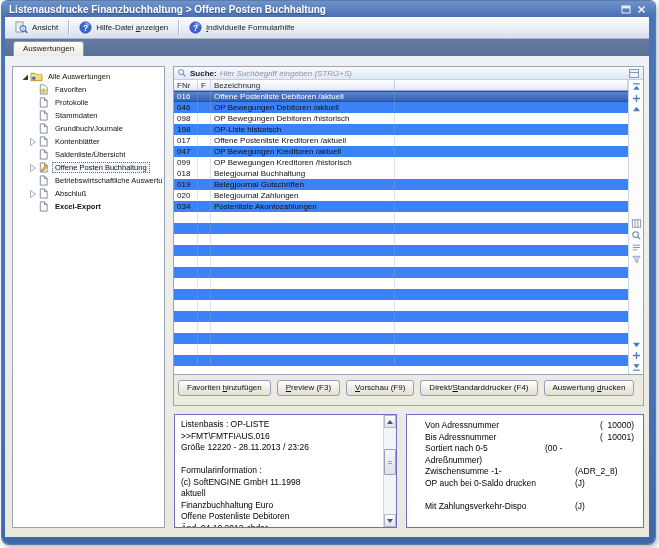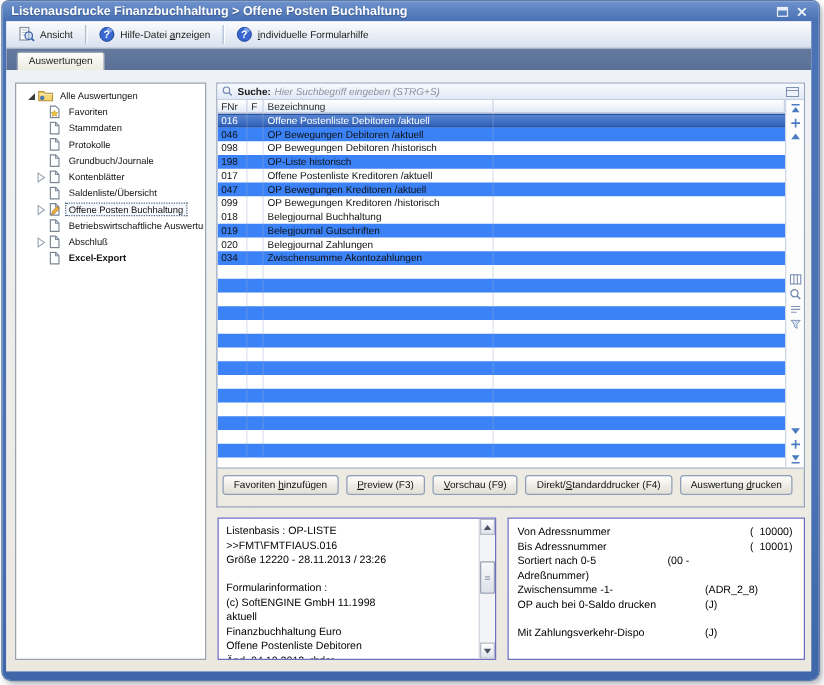--- a/index.html
+++ b/index.html
@@ -103,21 +103,21 @@
     border:1px solid #8f9fba; border-radius:3px; padding:2px 8px 3px 8px; white-space:pre; cursor:default;
   }
 
   
   .info-row { position:absolute; left:1px; right:0; top:348px; bottom:0; display:flex; gap:9px; }
   .info-panel { border:1px solid #6e6ec0; background:#fff; overflow:hidden; }
   .panel-left { width:223px; flex:none; display:flex; }
   .panel-right { flex:1; position:relative; padding:5px 4px 0 7px; }
   .info-text { flex:1; padding:4px 2px 0 6px; overflow:hidden; }
   .info-line { font-size:8.5px; line-height:11.5px; height:11.5px; color:#000; white-space:pre; }
-  .param-line { position:relative; font-size:8.5px; line-height:11.5px; height:11.5px; color:#000; display:flex; white-space:pre; }
+  .param-line { position:relative; font-size:8.5px; line-height:11.5px; height:11.5px; color:#000; display:flex; white-space:pre;margin-left:11px; }
   .pv-right { margin-left:auto; padding-right:5px; }
   .pv-mid  { position:absolute; left:120px; }
   .pv-mid2 { position:absolute; left:150px; }
 
   
   .vscroll { width:13px; flex:none; border-left:1px solid #d4d8e0; background:#f3f4f6; position:relative; }
   .sb-btn { position:absolute; left:0; right:0; height:13px; background:linear-gradient(#ffffff,#dfe3ea); border:1px solid #b4bbc8; display:flex; align-items:center; justify-content:center; }
   .sb-up { top:0; } .sb-down { bottom:0; }
   .sb-thumb { position:absolute; left:0; right:0; top:34px; height:26px; background:linear-gradient(#f7f8fa,#dde1e9); border:1px solid #99a2b4; border-radius:1px; }
   .sb-thumb:after { content:""; position:absolute; left:3px; right:3px; top:11px; border-top:1px solid #9aa4b6; box-shadow:0 2px 0 #9aa4b6; }
@@ -216,31 +216,31 @@
             <span class="tree-label">Favoriten</span>
           </div>
           <div class="tree-item" style="padding-left: 14px;">
             <span class="expander"></span>
             <span class="tree-icon">
               <svg width="100%" height="100%" viewBox="0 0 12 12">
                 <path d="M2.5 1h4.6L10 3.9V11H2.5z" fill="#fff" stroke="#7a8694"></path>
                 <path d="M7.1 1v2.9H10" fill="none" stroke="#7a8694"></path>
               </svg>
             </span>
+            <span class="tree-label">Protokolle</span>
+          </div>
+          <div class="tree-item" style="padding-left: 14px;">
+            <span class="expander"></span>
+            <span class="tree-icon">
+              <svg width="100%" height="100%" viewBox="0 0 12 12">
+                <path d="M2.5 1h4.6L10 3.9V11H2.5z" fill="#fff" stroke="#7a8694"></path>
+                <path d="M7.1 1v2.9H10" fill="none" stroke="#7a8694"></path>
+              </svg>
+            </span>
             <span class="tree-label">Stammdaten</span>
-          </div>
-          <div class="tree-item" style="padding-left: 14px;">
-            <span class="expander"></span>
-            <span class="tree-icon">
-              <svg width="100%" height="100%" viewBox="0 0 12 12">
-                <path d="M2.5 1h4.6L10 3.9V11H2.5z" fill="#fff" stroke="#7a8694"></path>
-                <path d="M7.1 1v2.9H10" fill="none" stroke="#7a8694"></path>
-              </svg>
-            </span>
-            <span class="tree-label">Protokolle</span>
           </div>
           <div class="tree-item" style="padding-left: 14px;">
             <span class="expander"></span>
             <span class="tree-icon">
               <svg width="100%" height="100%" viewBox="0 0 12 12">
                 <path d="M2.5 1h4.6L10 3.9V11H2.5z" fill="#fff" stroke="#7a8694"></path>
                 <path d="M7.1 1v2.9H10" fill="none" stroke="#7a8694"></path>
               </svg>
             </span>
             <span class="tree-label">Grundbuch/Journale</span>
@@ -405,21 +405,21 @@
                   </div>
                   <div class="grid-row">
                     <span class="c-fnr">020</span>
                     <span class="c-f"></span>
                     <span class="c-name">Belegjournal Zahlungen</span>
                     <span class="c-rest"></span>
                   </div>
                   <div class="grid-row alt">
                     <span class="c-fnr">034</span>
                     <span class="c-f"></span>
-                    <span class="c-name">Zwischensumme Akontozahlungen</span>
+                    <span class="c-name">Postenliste Akontozahlungen</span>
                     <span class="c-rest"></span>
                   </div>
                   <div class="grid-row">
                     <span class="c-fnr"></span>
                     <span class="c-f"></span>
                     <span class="c-name"></span>
                     <span class="c-rest"></span>
                   </div>
                   <div class="grid-row alt">
                     <span class="c-fnr"></span>

